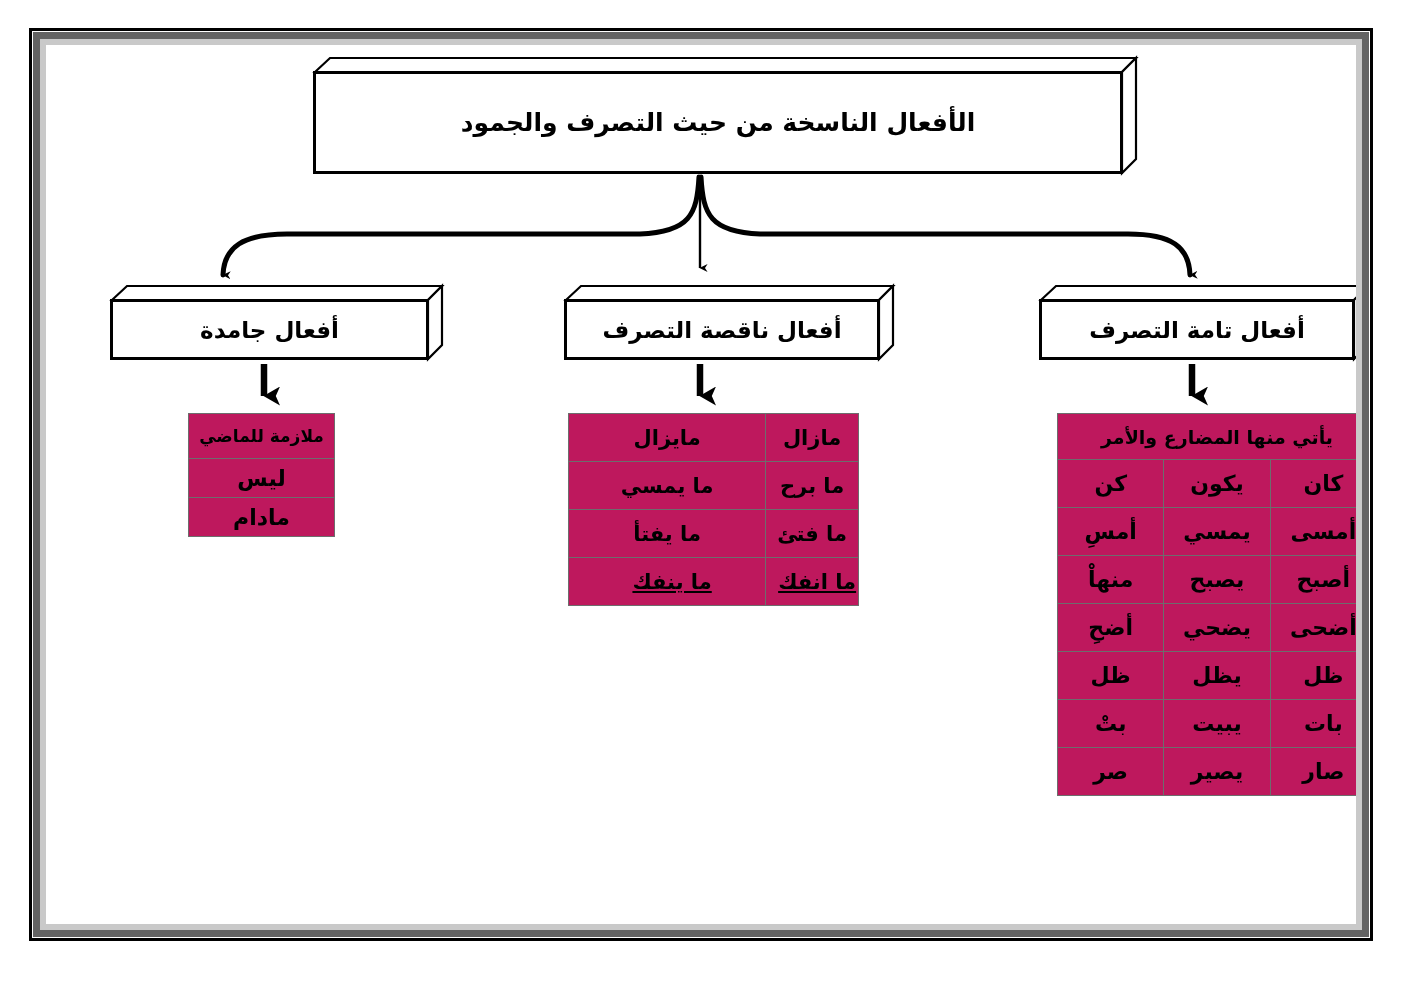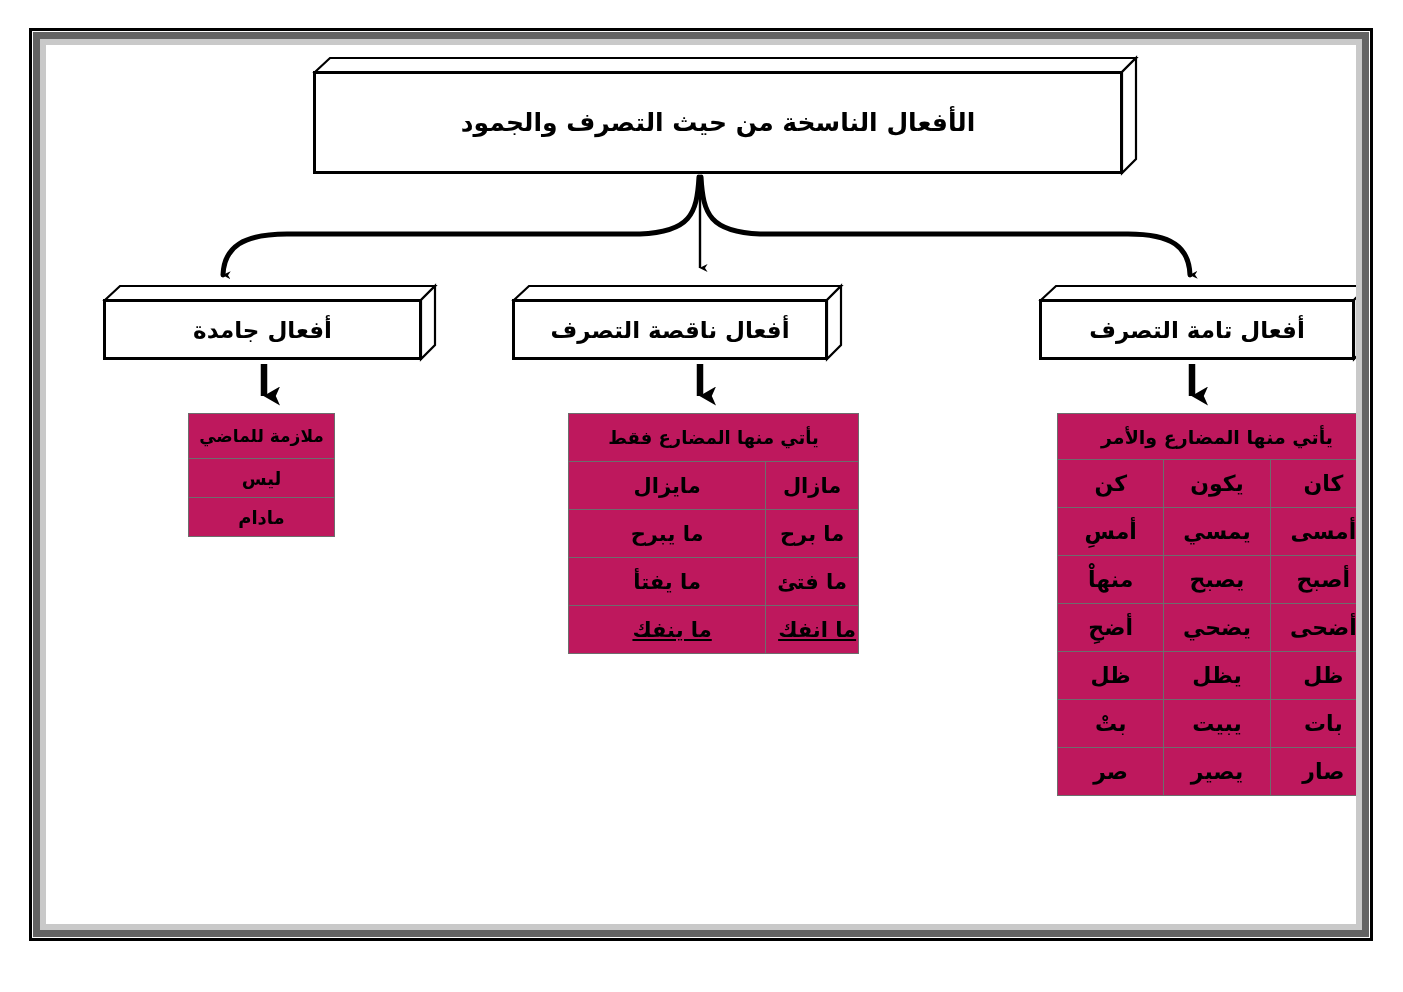--- a/index.html
+++ b/index.html
@@ -99,22 +99,22 @@
     font-size: 25px;
     font-weight: bold;
     letter-spacing: 0.4px;
   }
 
   .cat-box { height: 75px; }
   .cat-box .face {
     font-size: 23px;
     font-weight: bold;
   }
-  #cat-box-left  { left: 103px;  top: 285px; width: 333px; }
-  #cat-box-mid   { left: 512px;  top: 285px; width: 330px; }
+  #cat-box-left  { left: 110px;  top: 285px; width: 333px; }
+  #cat-box-mid   { left: 564px;  top: 285px; width: 330px; }
   #cat-box-right { left: 1039px; top: 285px; width: 330px; }
 
   
   .arrow-svg {
     position: absolute;
     overflow: visible;
   }
   #connector-svg { left: 0; top: 0; width: 1403px; height: 992px; }
 
   
@@ -138,21 +138,21 @@
     height: 45px;
   }
   .vtable .body-cell {
     font-size: 22px;
     height: 45px;
   }
   .vtable .ul { text-decoration: underline; padding-left: 10px; }
 
   #table-left  { left: 188px;  top: 413px; width: 147px; }
   #table-left .head-cell { font-size: 17px; height: 44px; }
-  #table-left .body-cell { font-size: 18px; height: 38px; }
+  #table-left .body-cell { font-size: 22px; height: 38px; }
 
   #table-mid   { left: 568px;  top: 413px; width: 291px; }
   #table-mid .head-cell { font-size: 18px; height: 47px; }
   #table-mid .body-cell { font-size: 21px; height: 47px; }
   #table-mid .col-past { width: 32%; }
 
   #table-right { left: 1057px; top: 413px; width: 320px; }
   #table-right .head-cell { font-size: 19px; height: 45px; }
   #table-right .body-cell { font-size: 22px; height: 47px; }
   #table-right .col-third { width: 33.333%; }
@@ -231,29 +231,26 @@
           </tr>
           <tr>
             <td class="body-cell">مادام</td>
           </tr>
         </tbody>
       </table>
 
       <table id="table-mid" class="vtable">
         <tbody>
           <tr>
-            <th class="head-cell" colspan="2">يأتي منها المضارع فقط</th>
-          </tr>
-          <tr>
             <td class="body-cell col-past">مازال</td>
             <td class="body-cell">مايزال</td>
           </tr>
           <tr>
             <td class="body-cell col-past">ما برح</td>
-            <td class="body-cell">ما يبرح</td>
+            <td class="body-cell">ما يمسي</td>
           </tr>
           <tr>
             <td class="body-cell col-past">ما فتئ</td>
             <td class="body-cell">ما يفتأ</td>
           </tr>
           <tr>
             <td class="body-cell col-past ul">ما انفك</td>
             <td class="body-cell ul">ما ينفك</td>
           </tr>
         </tbody>

